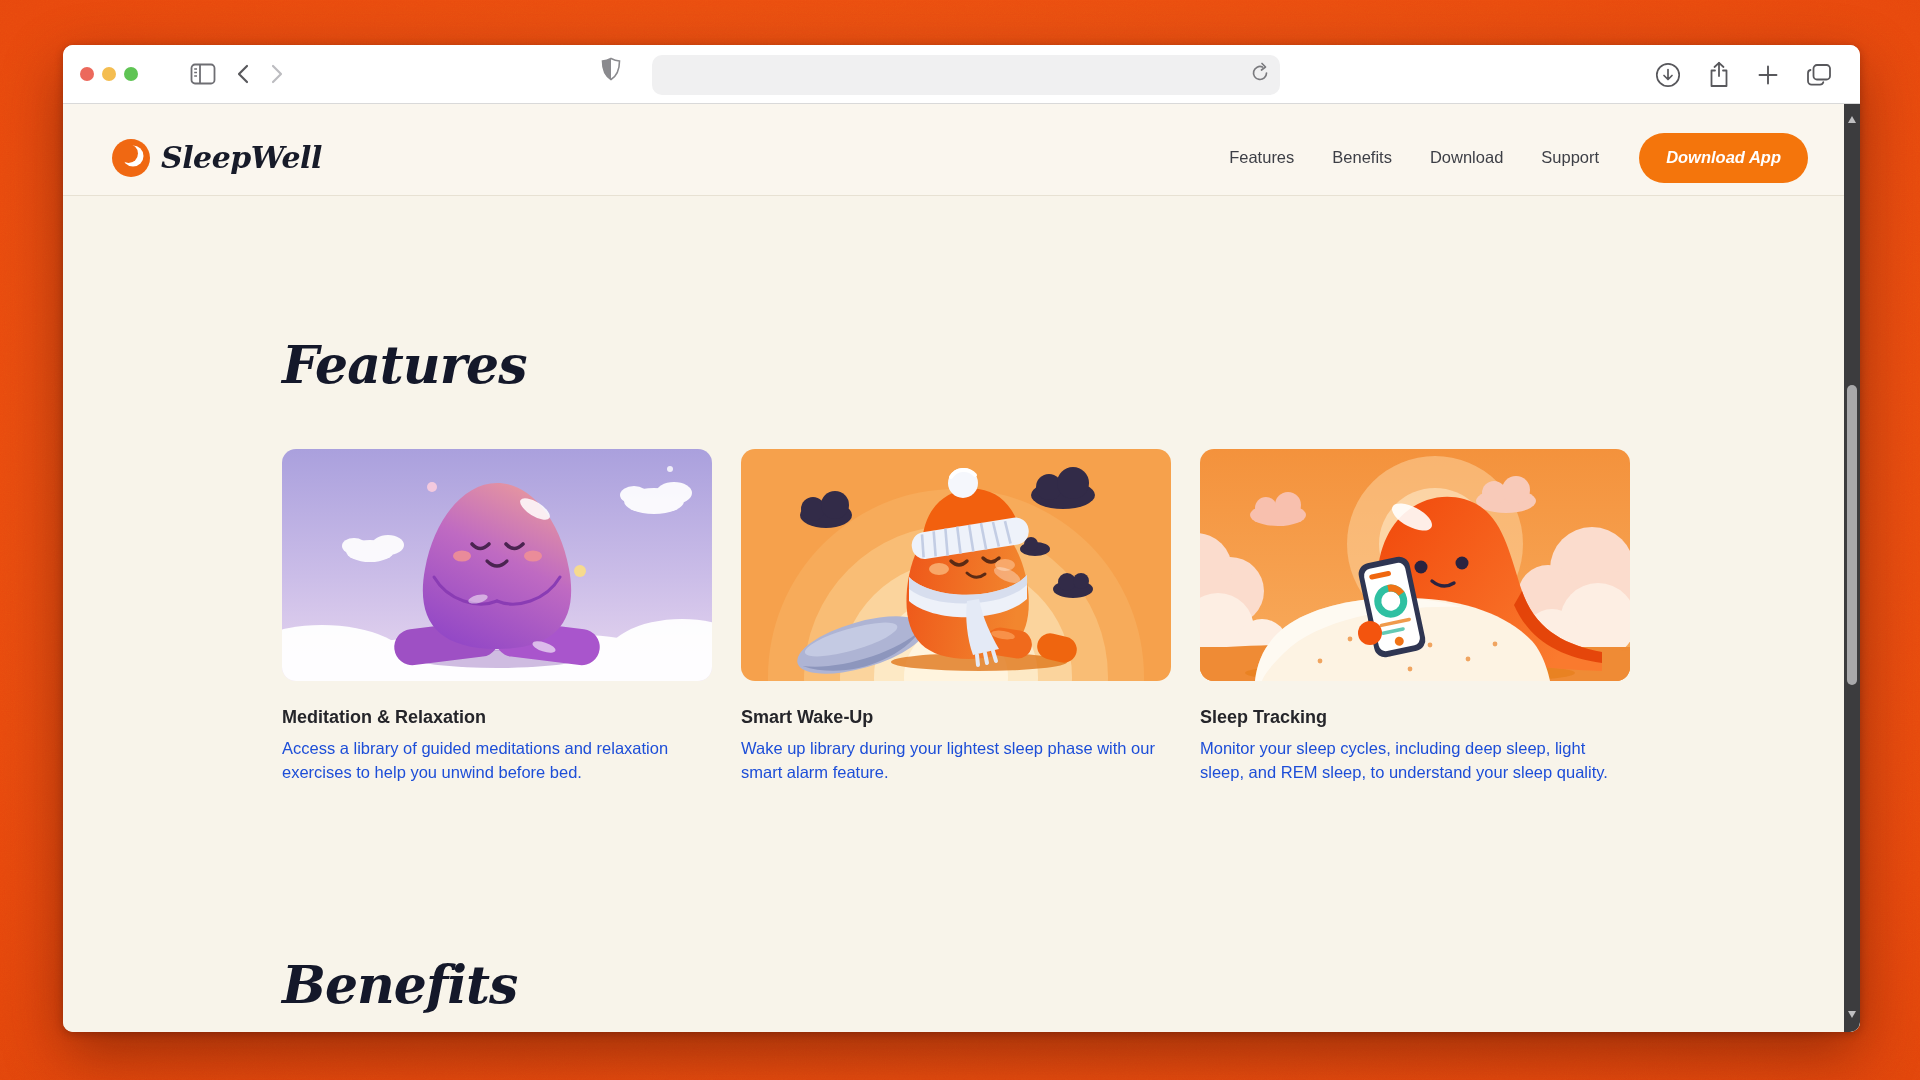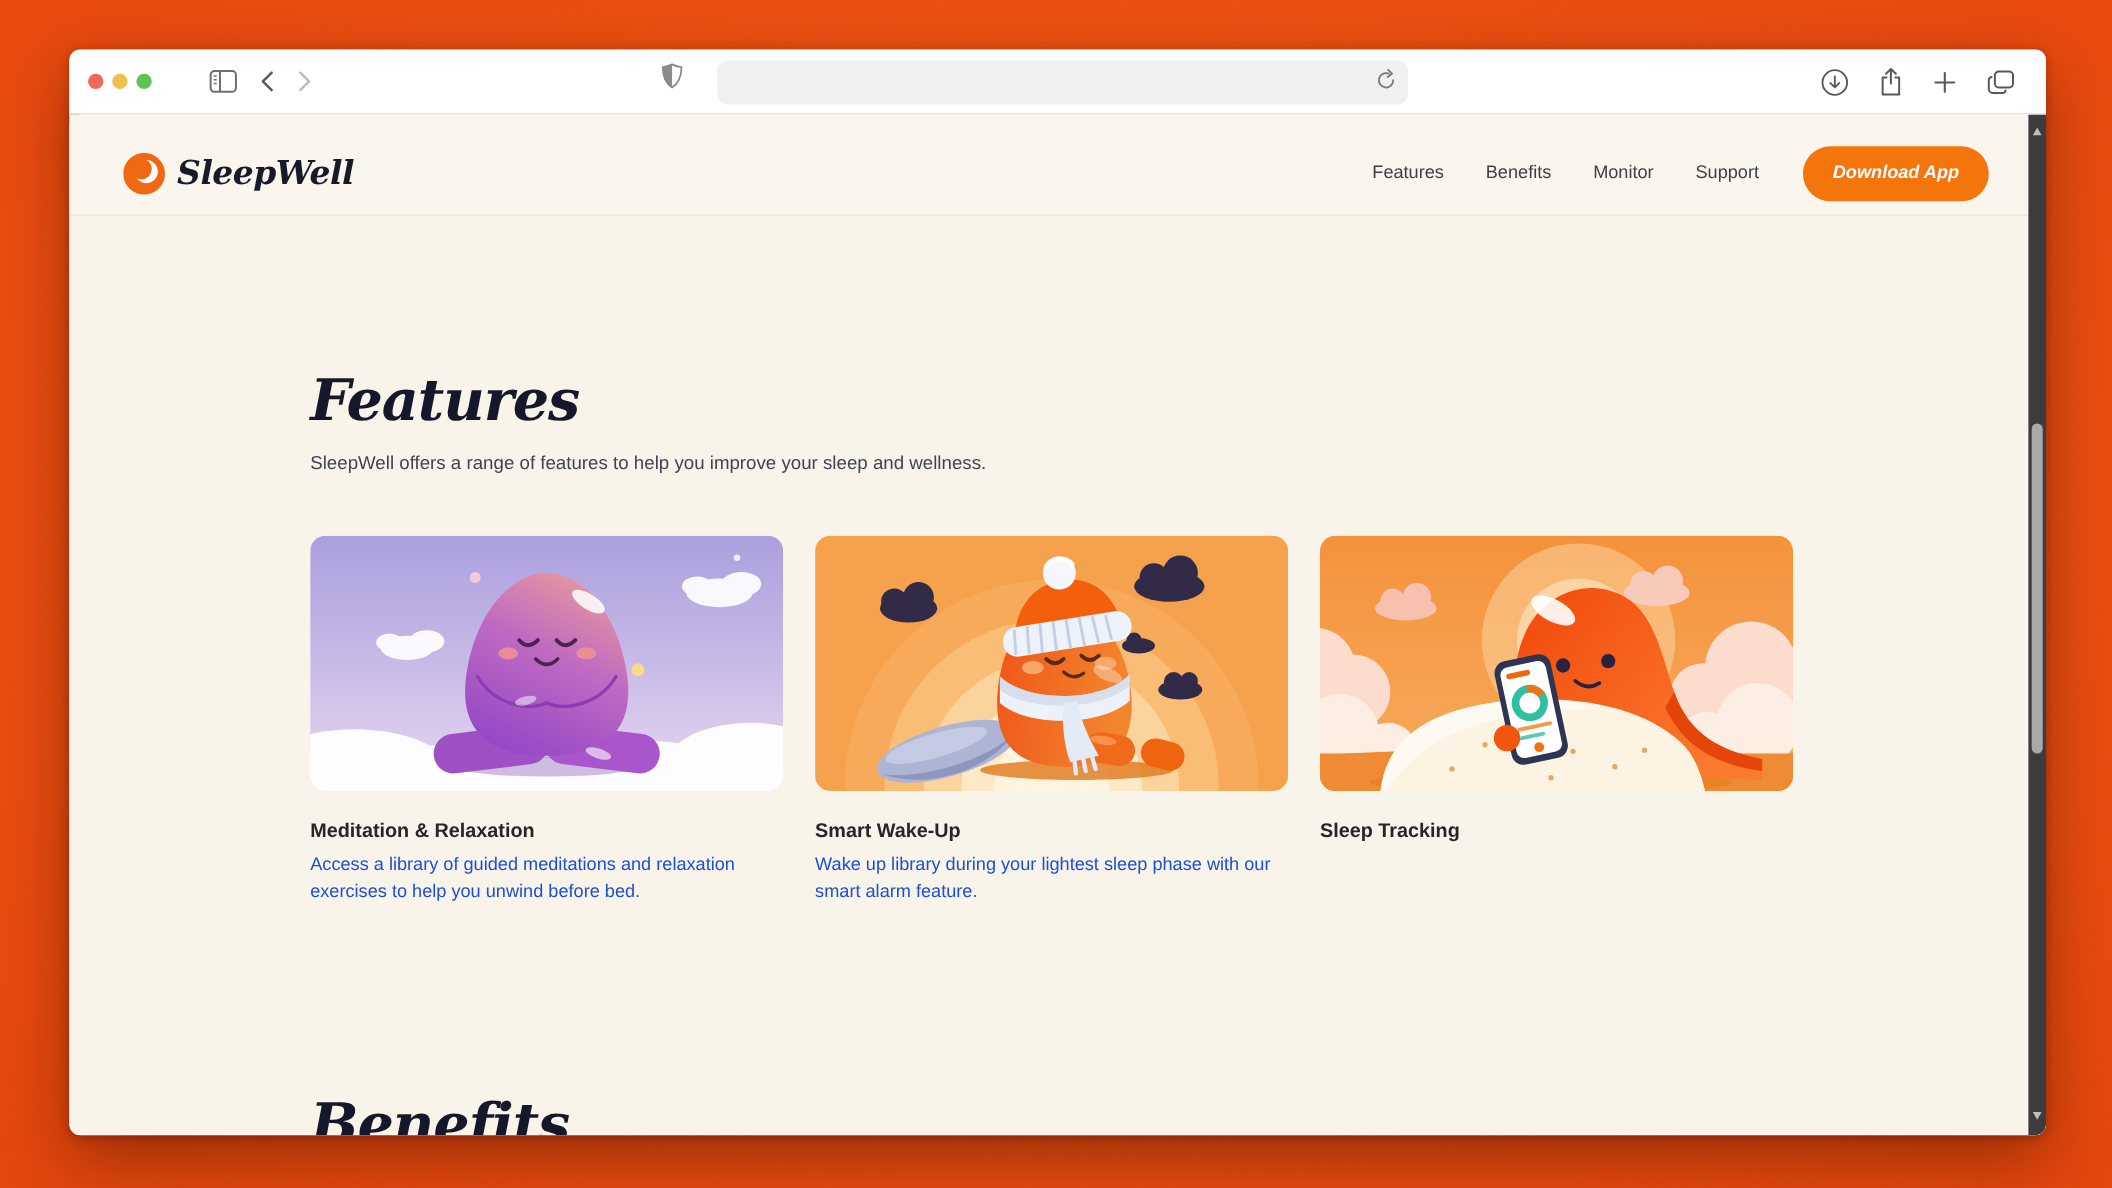--- a/index.html
+++ b/index.html
@@ -180,29 +180,28 @@
         <svg class="icon-svg" width="38" height="38" viewBox="0 0 38 38">
           <circle cx="19" cy="19" r="19" fill="#f06812"></circle>
           <circle cx="21" cy="17" r="10.5" fill="#ffffff"></circle>
           <circle cx="16.5" cy="14.5" r="9.5" fill="#f06812"></circle>
         </svg>
         <span class="brand-name">SleepWell</span>
       </div>
       <nav class="nav">
         <a>Features</a>
         <a>Benefits</a>
-        <a>Monitor</a>
+        <a>Download</a>
         <a>Support</a>
       </nav>
       <button class="cta">Download App</button>
     </div>
 
     <div class="main">
       <h1 class="script-heading">Features</h1>
-      <p class="subtitle">SleepWell offers a range of features to help you improve your sleep and wellness.</p>
 
       <div class="cards">
 
         <div class="card">
           <svg class="card-img" viewBox="0 0 430 232">
             <defs>
               <linearGradient id="sky1" x1="0" y1="0" x2="0" y2="1">
                 <stop offset="0" stop-color="#aaa0dd"></stop>
                   <stop offset="0.55" stop-color="#cbbde8"></stop>
                   <stop offset="1" stop-color="#e9d8f0"></stop>
@@ -397,20 +396,21 @@
               <rect x="176" y="122" width="22" height="5" rx="2.5" fill="#f0660f"></rect>
               <circle cx="192" cy="152" r="13" fill="none" stroke="#2fc0a2" stroke-width="7"></circle>
               <path d="M192,139 a13,13 0 0 1 12,8" fill="none" stroke="#f07316" stroke-width="7"></path>
               <rect x="176" y="172" width="32" height="3.5" rx="1.75" fill="#f09a4c"></rect>
               <rect x="176" y="180" width="24" height="3.5" rx="1.75" fill="#64c9b4"></rect>
               <circle cx="192" cy="193" r="4.5" fill="#f07316"></circle>
             </g>
             <circle cx="170" cy="184" r="12" fill="#f3540e"></circle>
           </svg>
           <h3 class="card-title">Sleep Tracking</h3>
+          <p class="card-desc">Monitor your sleep cycles, including deep sleep, light sleep, and REM sleep, to understand your sleep quality.</p>
         </div>
 
       </div>
 
       <h1 class="script-heading next-heading">Benefits</h1>
     </div>
 
     <div class="scrollbar">
       <div class="sb-up"></div>
       <div class="sb-thumb"></div>

